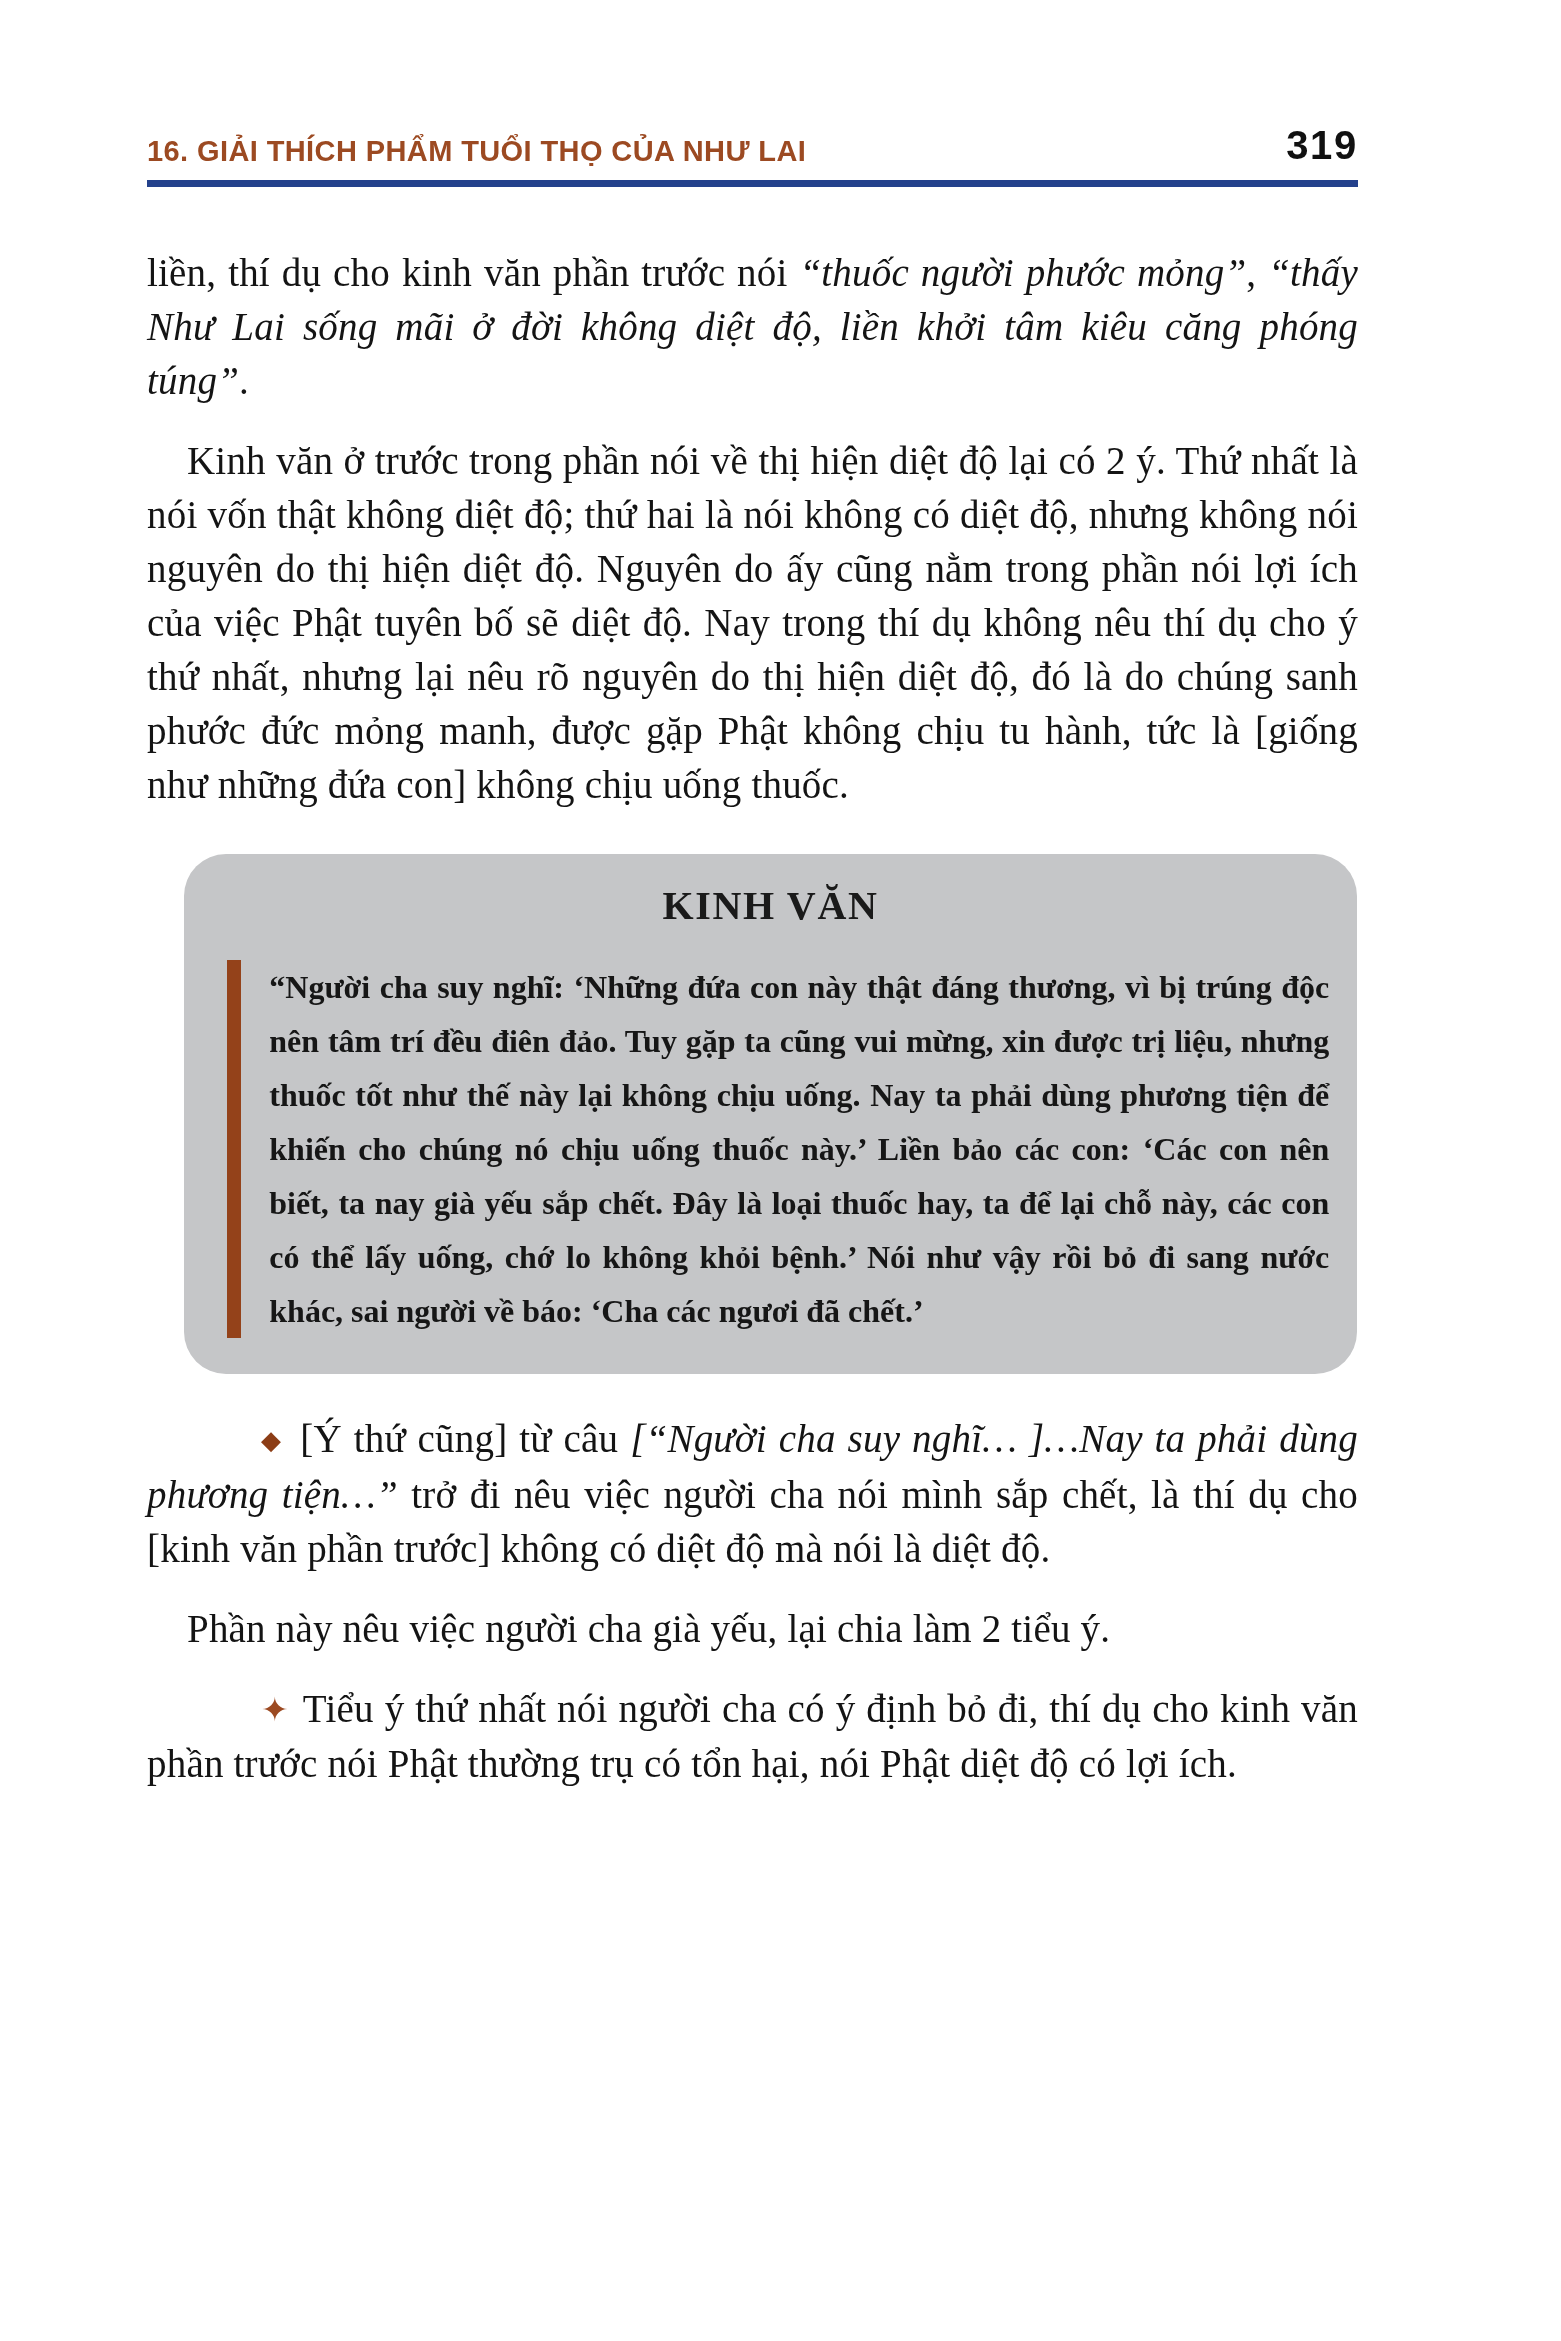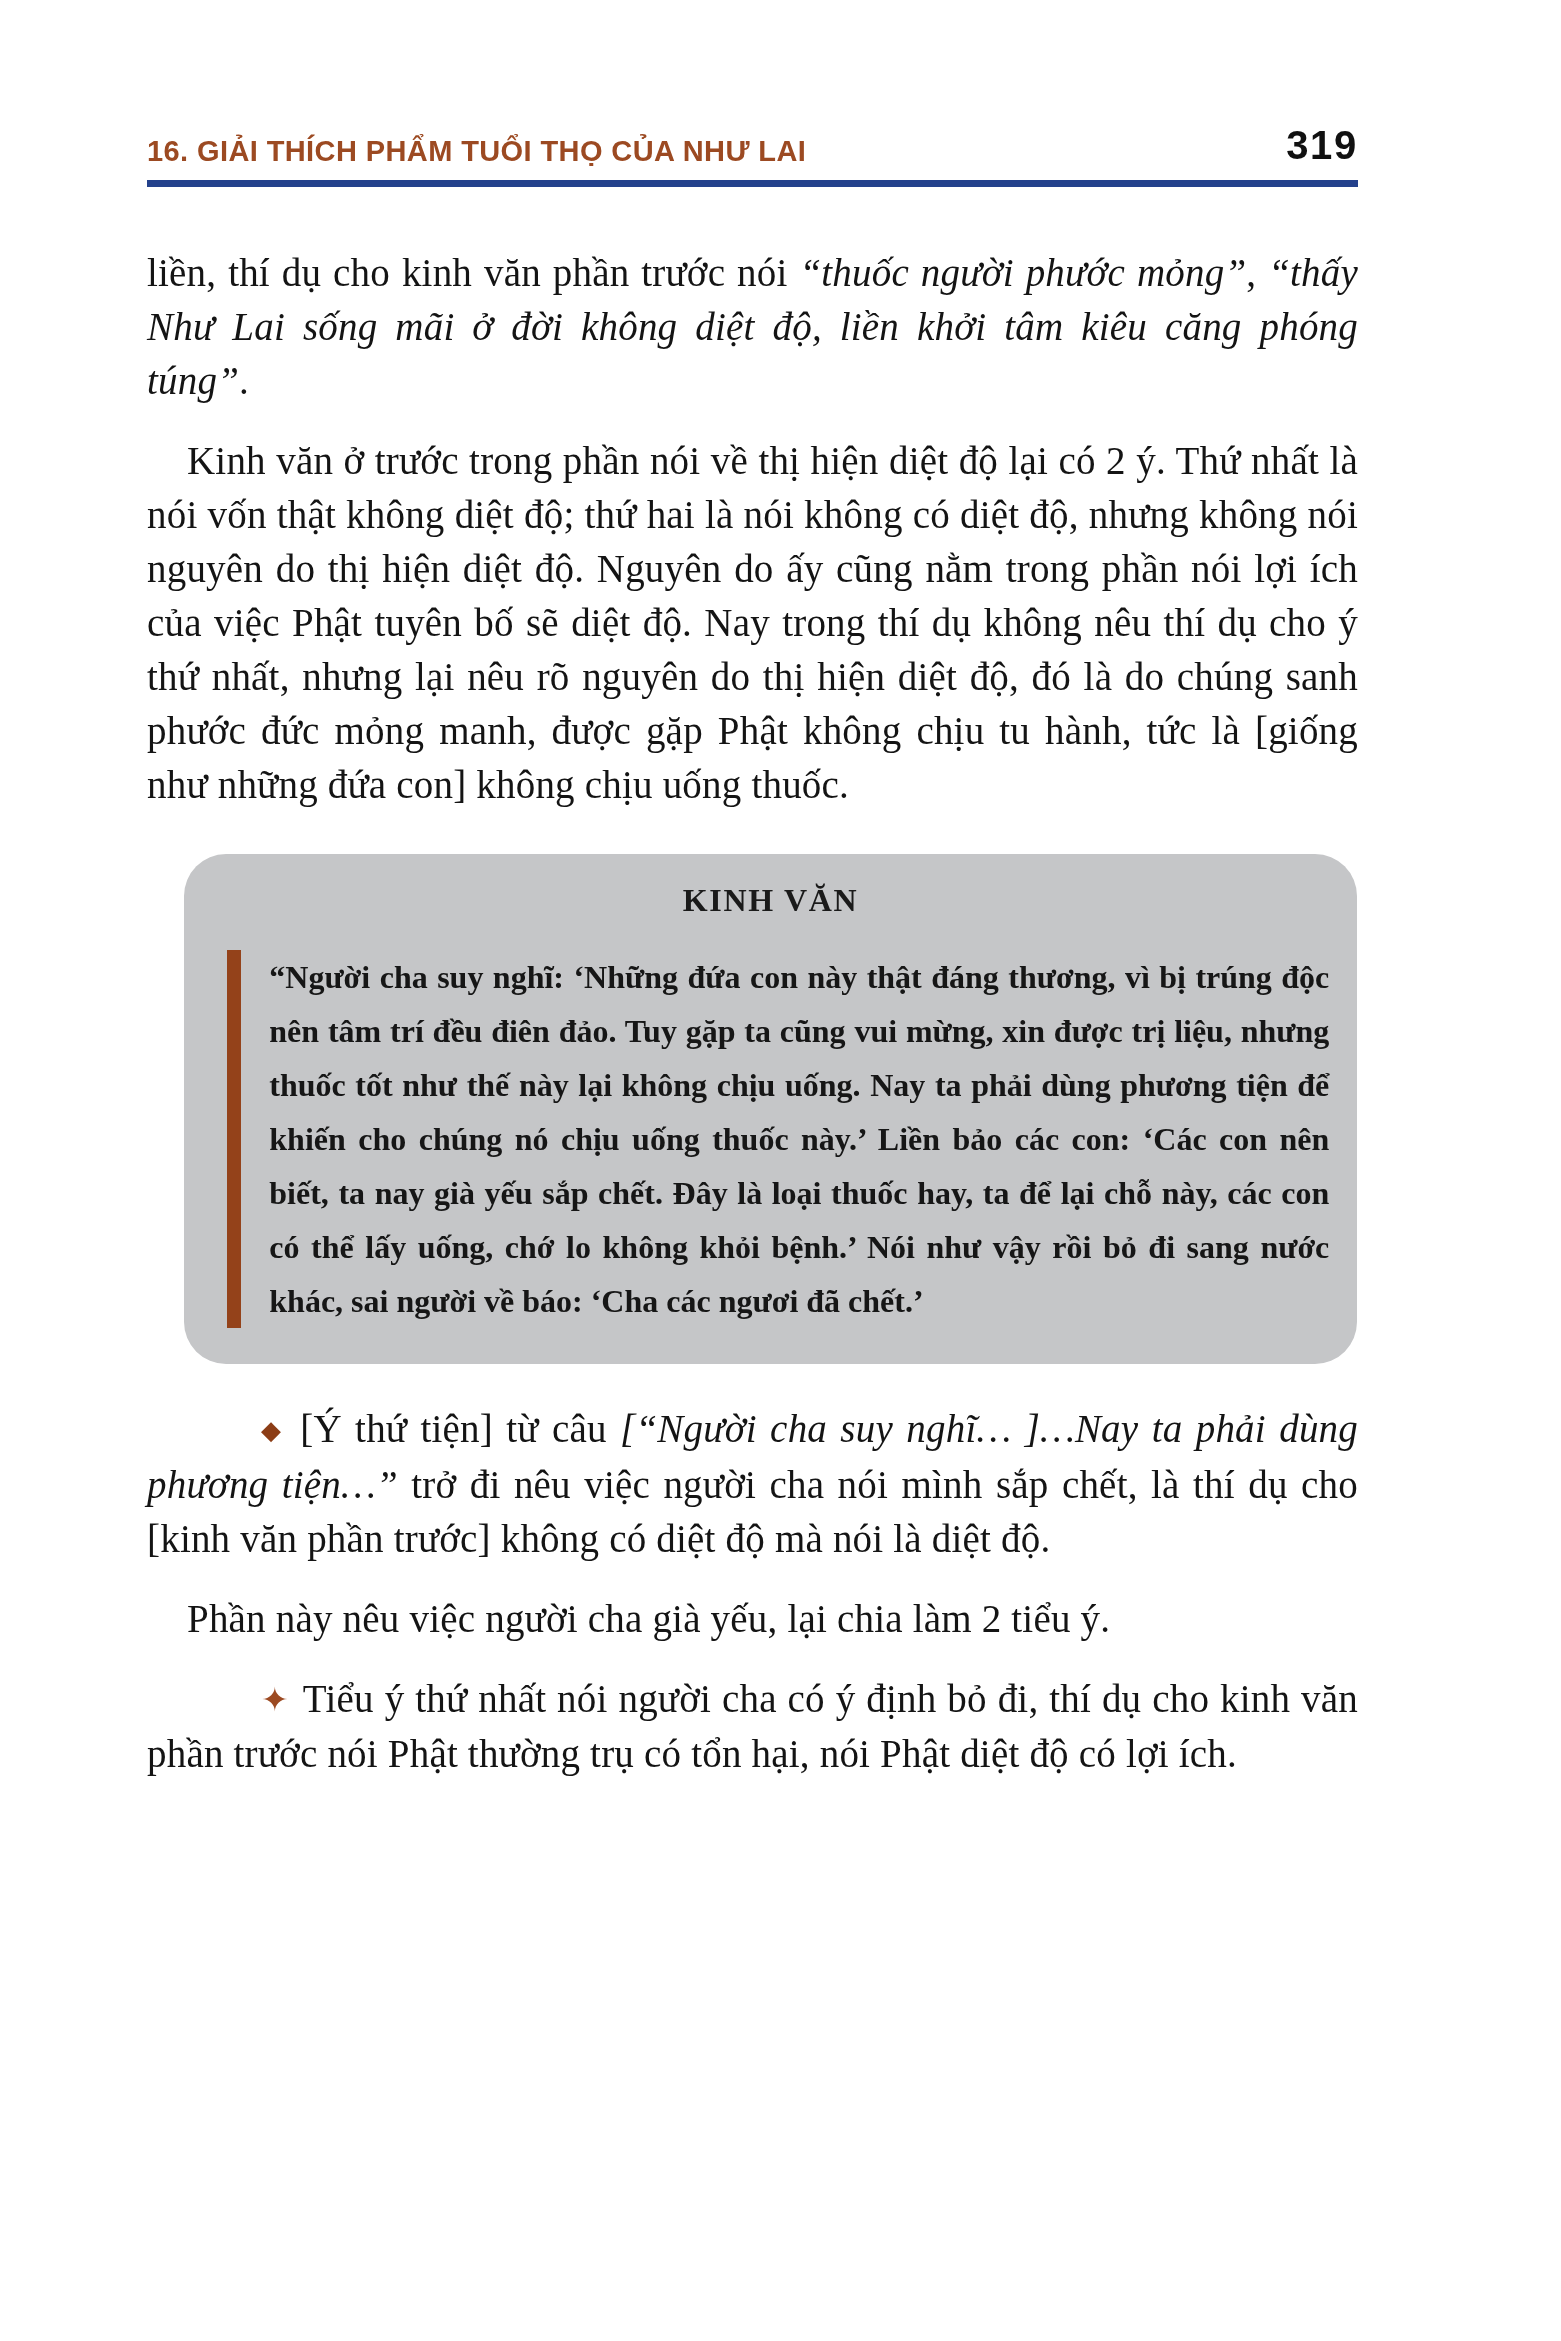--- a/index.html
+++ b/index.html
@@ -83,21 +83,21 @@
     box-sizing:border-box;
     width:1173px;
     margin:42px 0 38px 37px;
     background:var(--box-gray);
     border-radius:42px;
     padding:24px 26px 36px 26px;
   }
   .kinh-title{
     text-align:center;
     font-weight:bold;
-    font-size:32px;
+    font-size:40px;
     letter-spacing:1.7px;
     color:#1A1A1A;
     margin:3.5px 0 31px 0;
   }
   .kinh-quote{
     border-left:14px solid var(--bar-red);
     margin-left:17.3px;
     margin-right:1.7px;
     padding-left:28px;
     font-weight:bold;
@@ -124,21 +124,21 @@
           <p><span>liền, thí dụ cho kinh văn phần trước nói </span><span class="em">“thuốc người phước mỏng”</span><span>, </span><span class="em">“thấy Như Lai sống mãi ở đời không diệt độ, liền khởi tâm kiêu căng phóng túng”</span><span>.</span></p>
           <p class="indent"><span>Kinh văn ở trước trong phần nói về thị hiện diệt độ lại có 2 ý. Thứ nhất là nói vốn thật không diệt độ; thứ hai là nói không có diệt độ, nhưng không nói nguyên do thị hiện diệt độ. Nguyên do ấy cũng nằm trong phần nói lợi ích của việc Phật tuyên bố sẽ diệt độ. Nay trong thí dụ không nêu thí dụ cho ý thứ nhất, nhưng lại nêu rõ nguyên do thị hiện diệt độ, đó là do chúng sanh phước đức mỏng manh, được gặp Phật không chịu tu hành, tức là [giống như những đứa con] không chịu uống thuốc.</span></p>
         </div>
 
       <div class="kinh-box">
         <div class="kinh-title">KINH VĂN</div>
         <div class="kinh-quote">“Người cha suy nghĩ: ‘Những đứa con này thật đáng thương, vì bị trúng độc nên tâm trí đều điên đảo. Tuy gặp ta cũng vui mừng, xin được trị liệu, nhưng thuốc tốt như thế này lại không chịu uống. Nay ta phải dùng phương tiện để khiến cho chúng nó chịu uống thuốc này.’ Liền bảo các con: ‘Các con nên biết, ta nay già yếu sắp chết. Đây là loại thuốc hay, ta để lại chỗ này, các con có thể lấy uống, chớ lo không khỏi bệnh.’ Nói như vậy rồi bỏ đi sang nước khác, sai người về báo: ‘Cha các ngươi đã chết.’</div>
       </div>
 
       <div id="paras-after">
-          <p class="bulleted"><span class="bullet diamond">◆</span><span>[Ý thứ tiện] từ câu </span><span class="em">[“Người cha suy nghĩ… ]…Nay ta phải dùng phương tiện…”</span><span> trở đi nêu việc người cha nói mình sắp chết, là thí dụ cho [kinh văn phần trước] không có diệt độ mà nói là diệt độ.</span></p>
+          <p class="bulleted"><span class="bullet diamond">◆</span><span>[Ý thứ cũng] từ câu </span><span class="em">[“Người cha suy nghĩ… ]…Nay ta phải dùng phương tiện…”</span><span> trở đi nêu việc người cha nói mình sắp chết, là thí dụ cho [kinh văn phần trước] không có diệt độ mà nói là diệt độ.</span></p>
           <p class="indent"><span>Phần này nêu việc người cha già yếu, lại chia làm 2 tiểu ý.</span></p>
           <p class="bulleted"><span class="bullet star">✦</span><span>Tiểu ý thứ nhất nói người cha có ý định bỏ đi, thí dụ cho kinh văn phần trước nói Phật thường trụ có tổn hại, nói Phật diệt độ có lợi ích.</span></p>
         </div>
 
     </div>
   </div>
 </div>
 
 
 </body></html>

